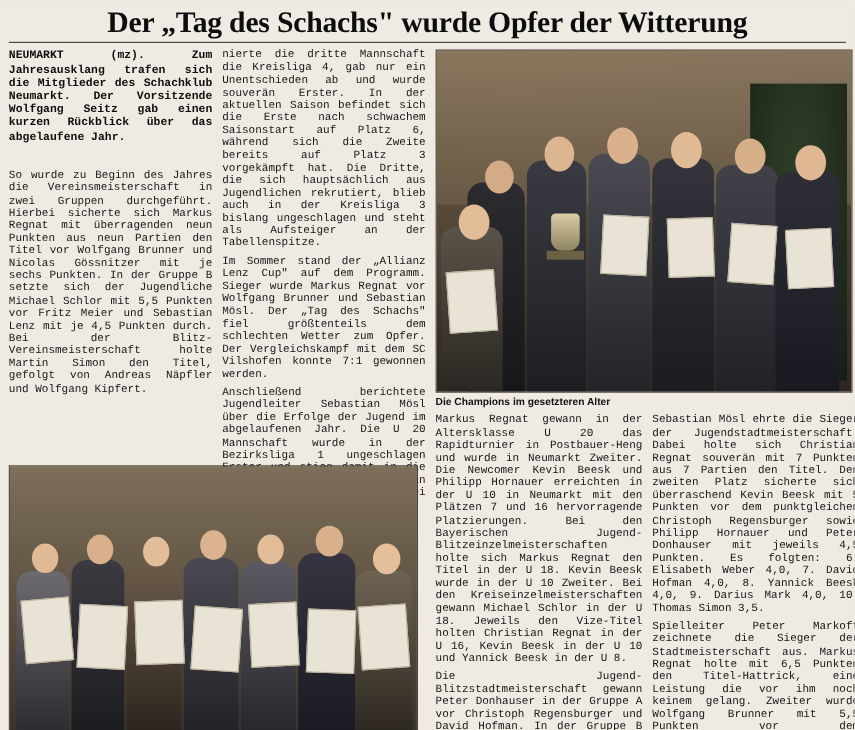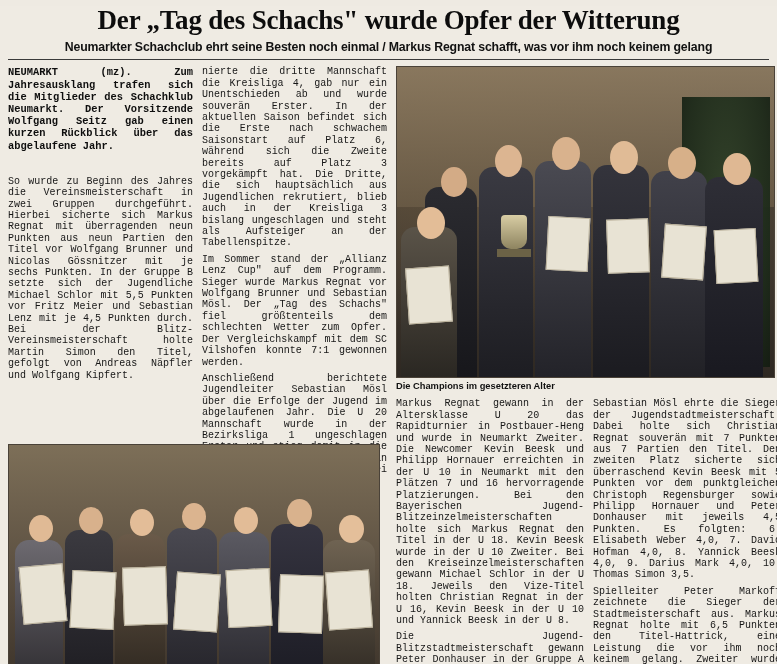--- a/index.html
+++ b/index.html
@@ -135,21 +135,20 @@
     height: 245px;
     background: linear-gradient(180deg,#7d6f58 0%, #5d5142 50%, #3a3128 100%);
   }
 </style>
 </head>
 <body>
 
 <div class="page">
 
   <h1 class="headline">Der „Tag des Schachs" wurde Opfer der Witterung</h1>
-  <div class="subhead">Neumarkter Schachclub ehrt seine Besten noch einmal / Markus Regnat schafft, was vor ihm noch keinem gelang</div>
   <hr class="rule">
 
   <div class="content">
     <div class="cols">
 
       <div class="col">
         <p class="lead">NEUMARKT (mz). Zum Jahresausklang trafen sich die Mitglieder des Schachklub Neumarkt. Der Vorsitzende Wolfgang Seitz gab einen kurzen Rückblick über das abgelaufene Jahr.</p>
         <p class="body">So wurde zu Beginn des Jahres die Vereinsmeisterschaft in zwei Gruppen durchgeführt. Hierbei sicherte sich Markus Regnat mit überragenden neun Punkten aus neun Partien den Titel vor Wolfgang Brunner und Nicolas Gössnitzer mit je sechs Punkten. In der Gruppe B setzte sich der Jugendliche Michael Schlor mit 5,5 Punkten vor Fritz Meier und Sebastian Lenz mit je 4,5 Punkten durch. Bei der Blitz-Vereinsmeisterschaft holte Martin Simon den Titel, gefolgt von Andreas Näpfler und Wolfgang Kipfert.</p>
       </div>
 

